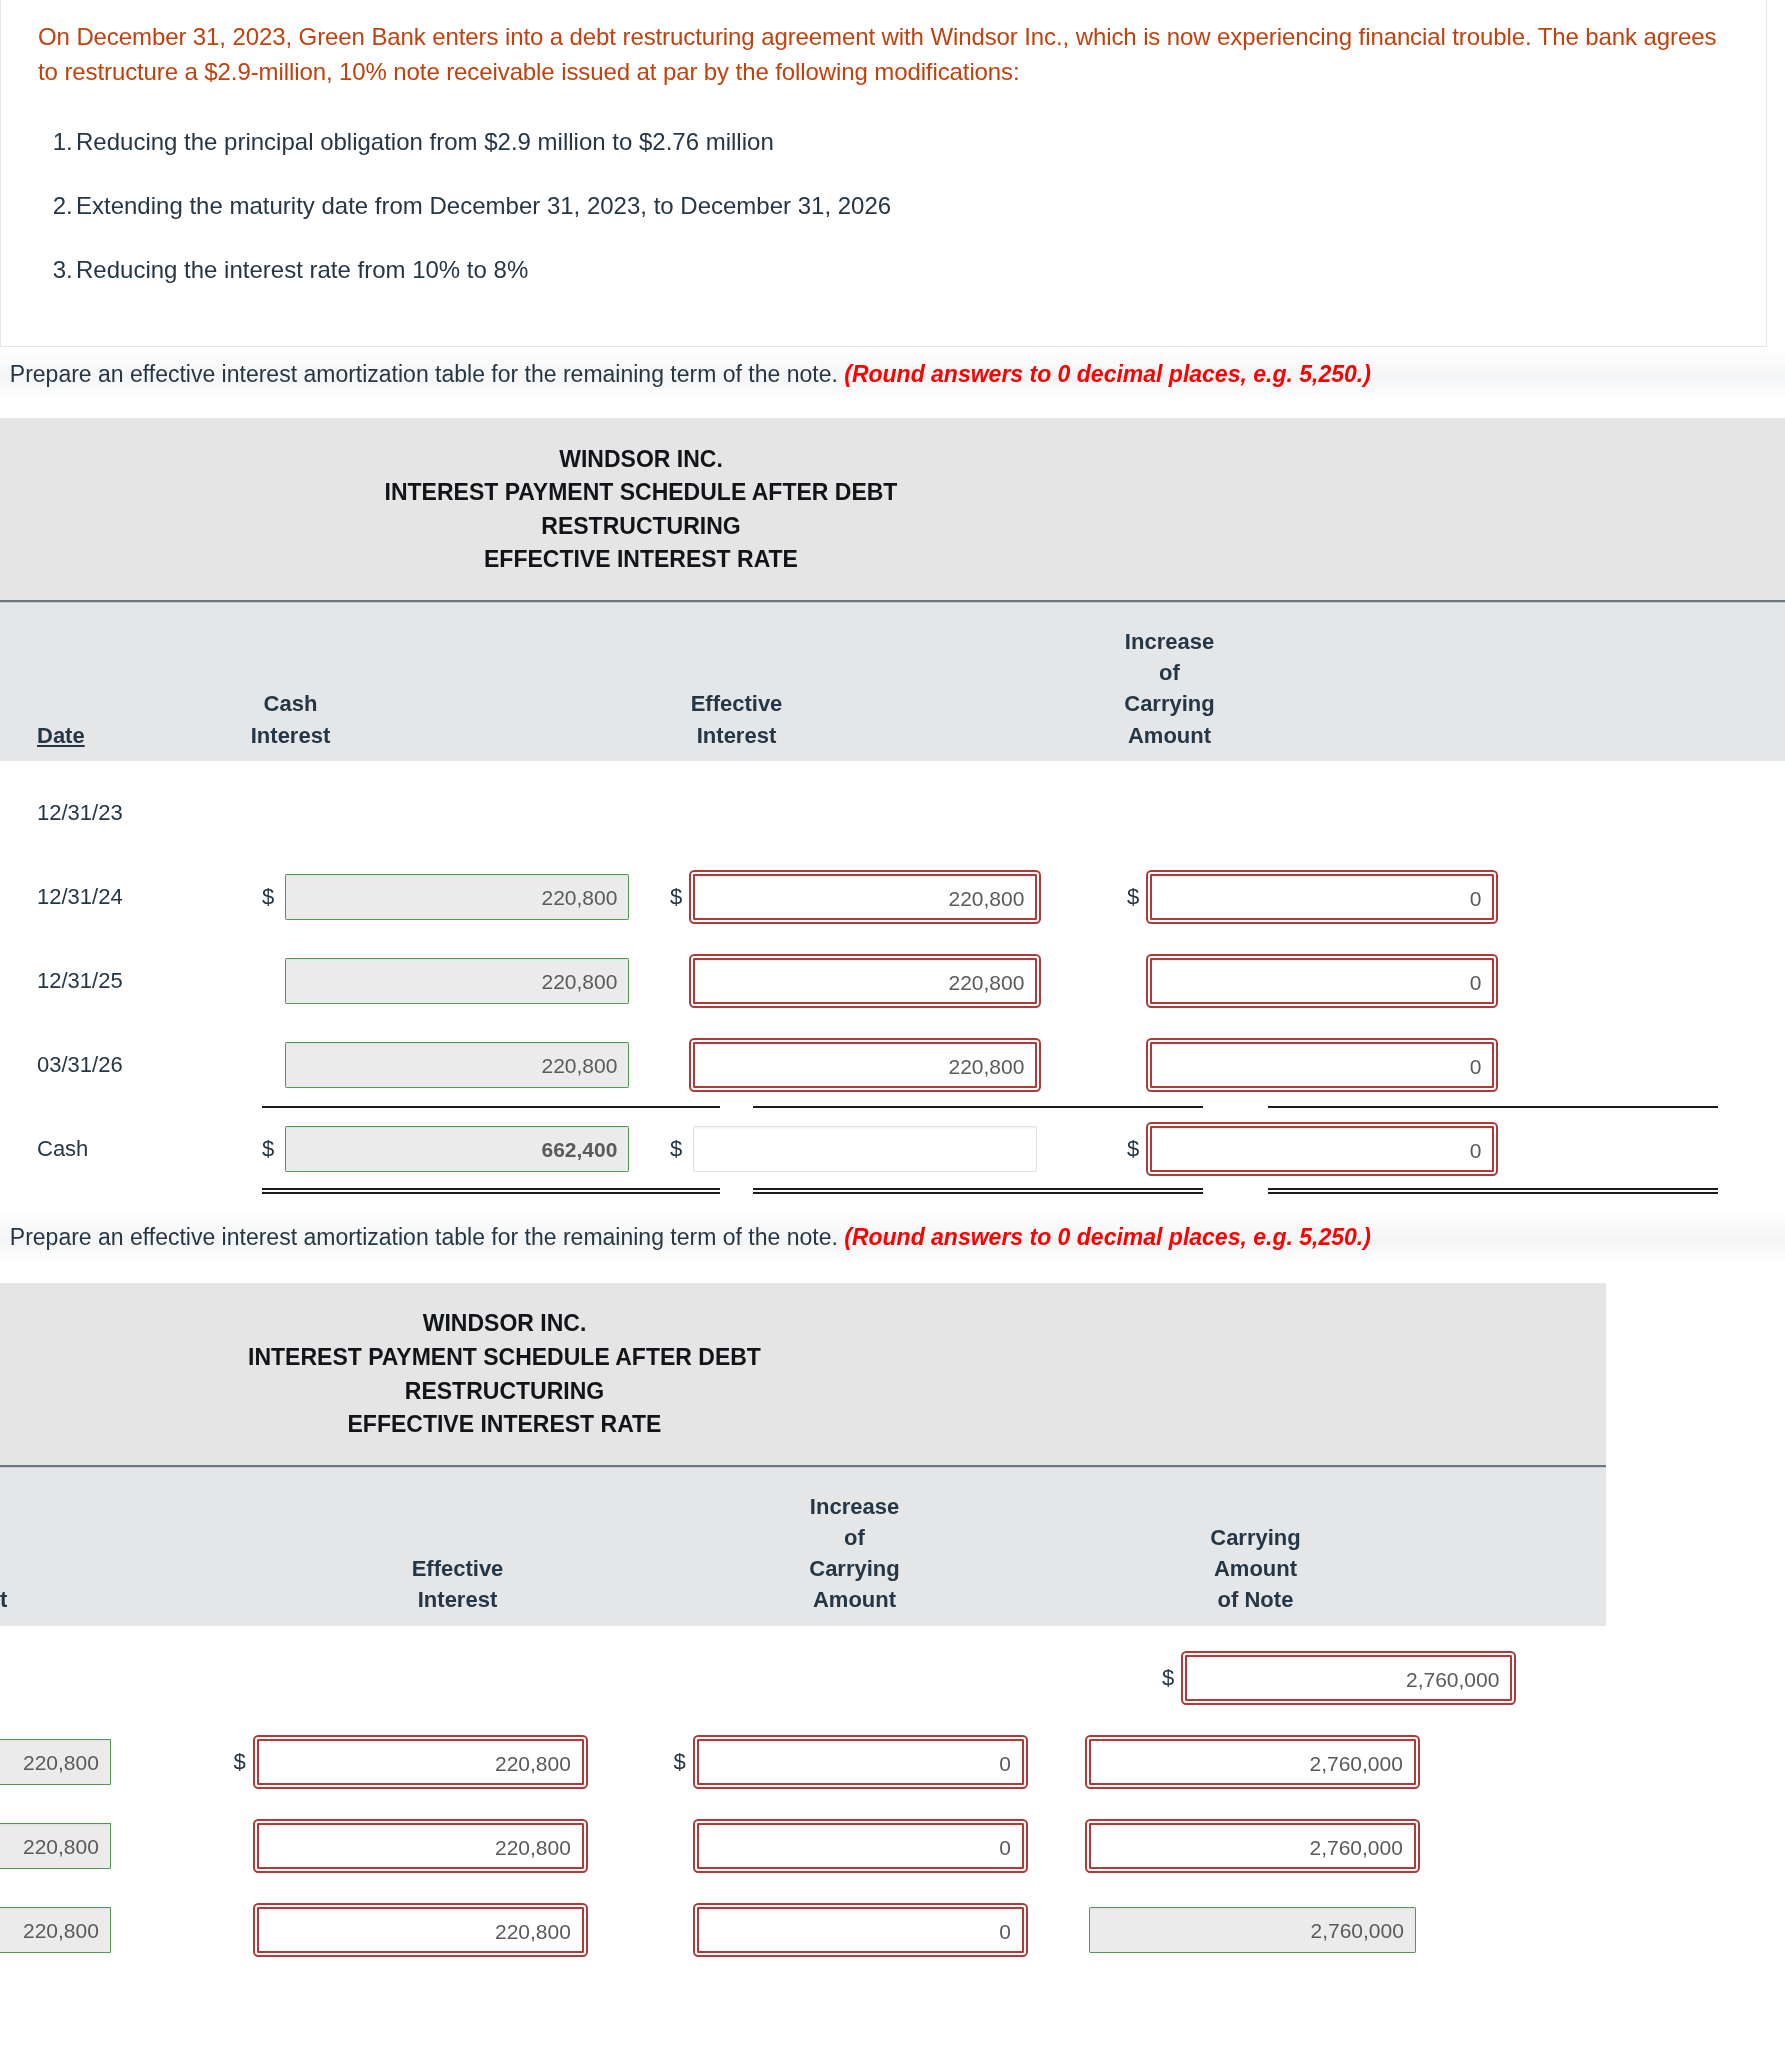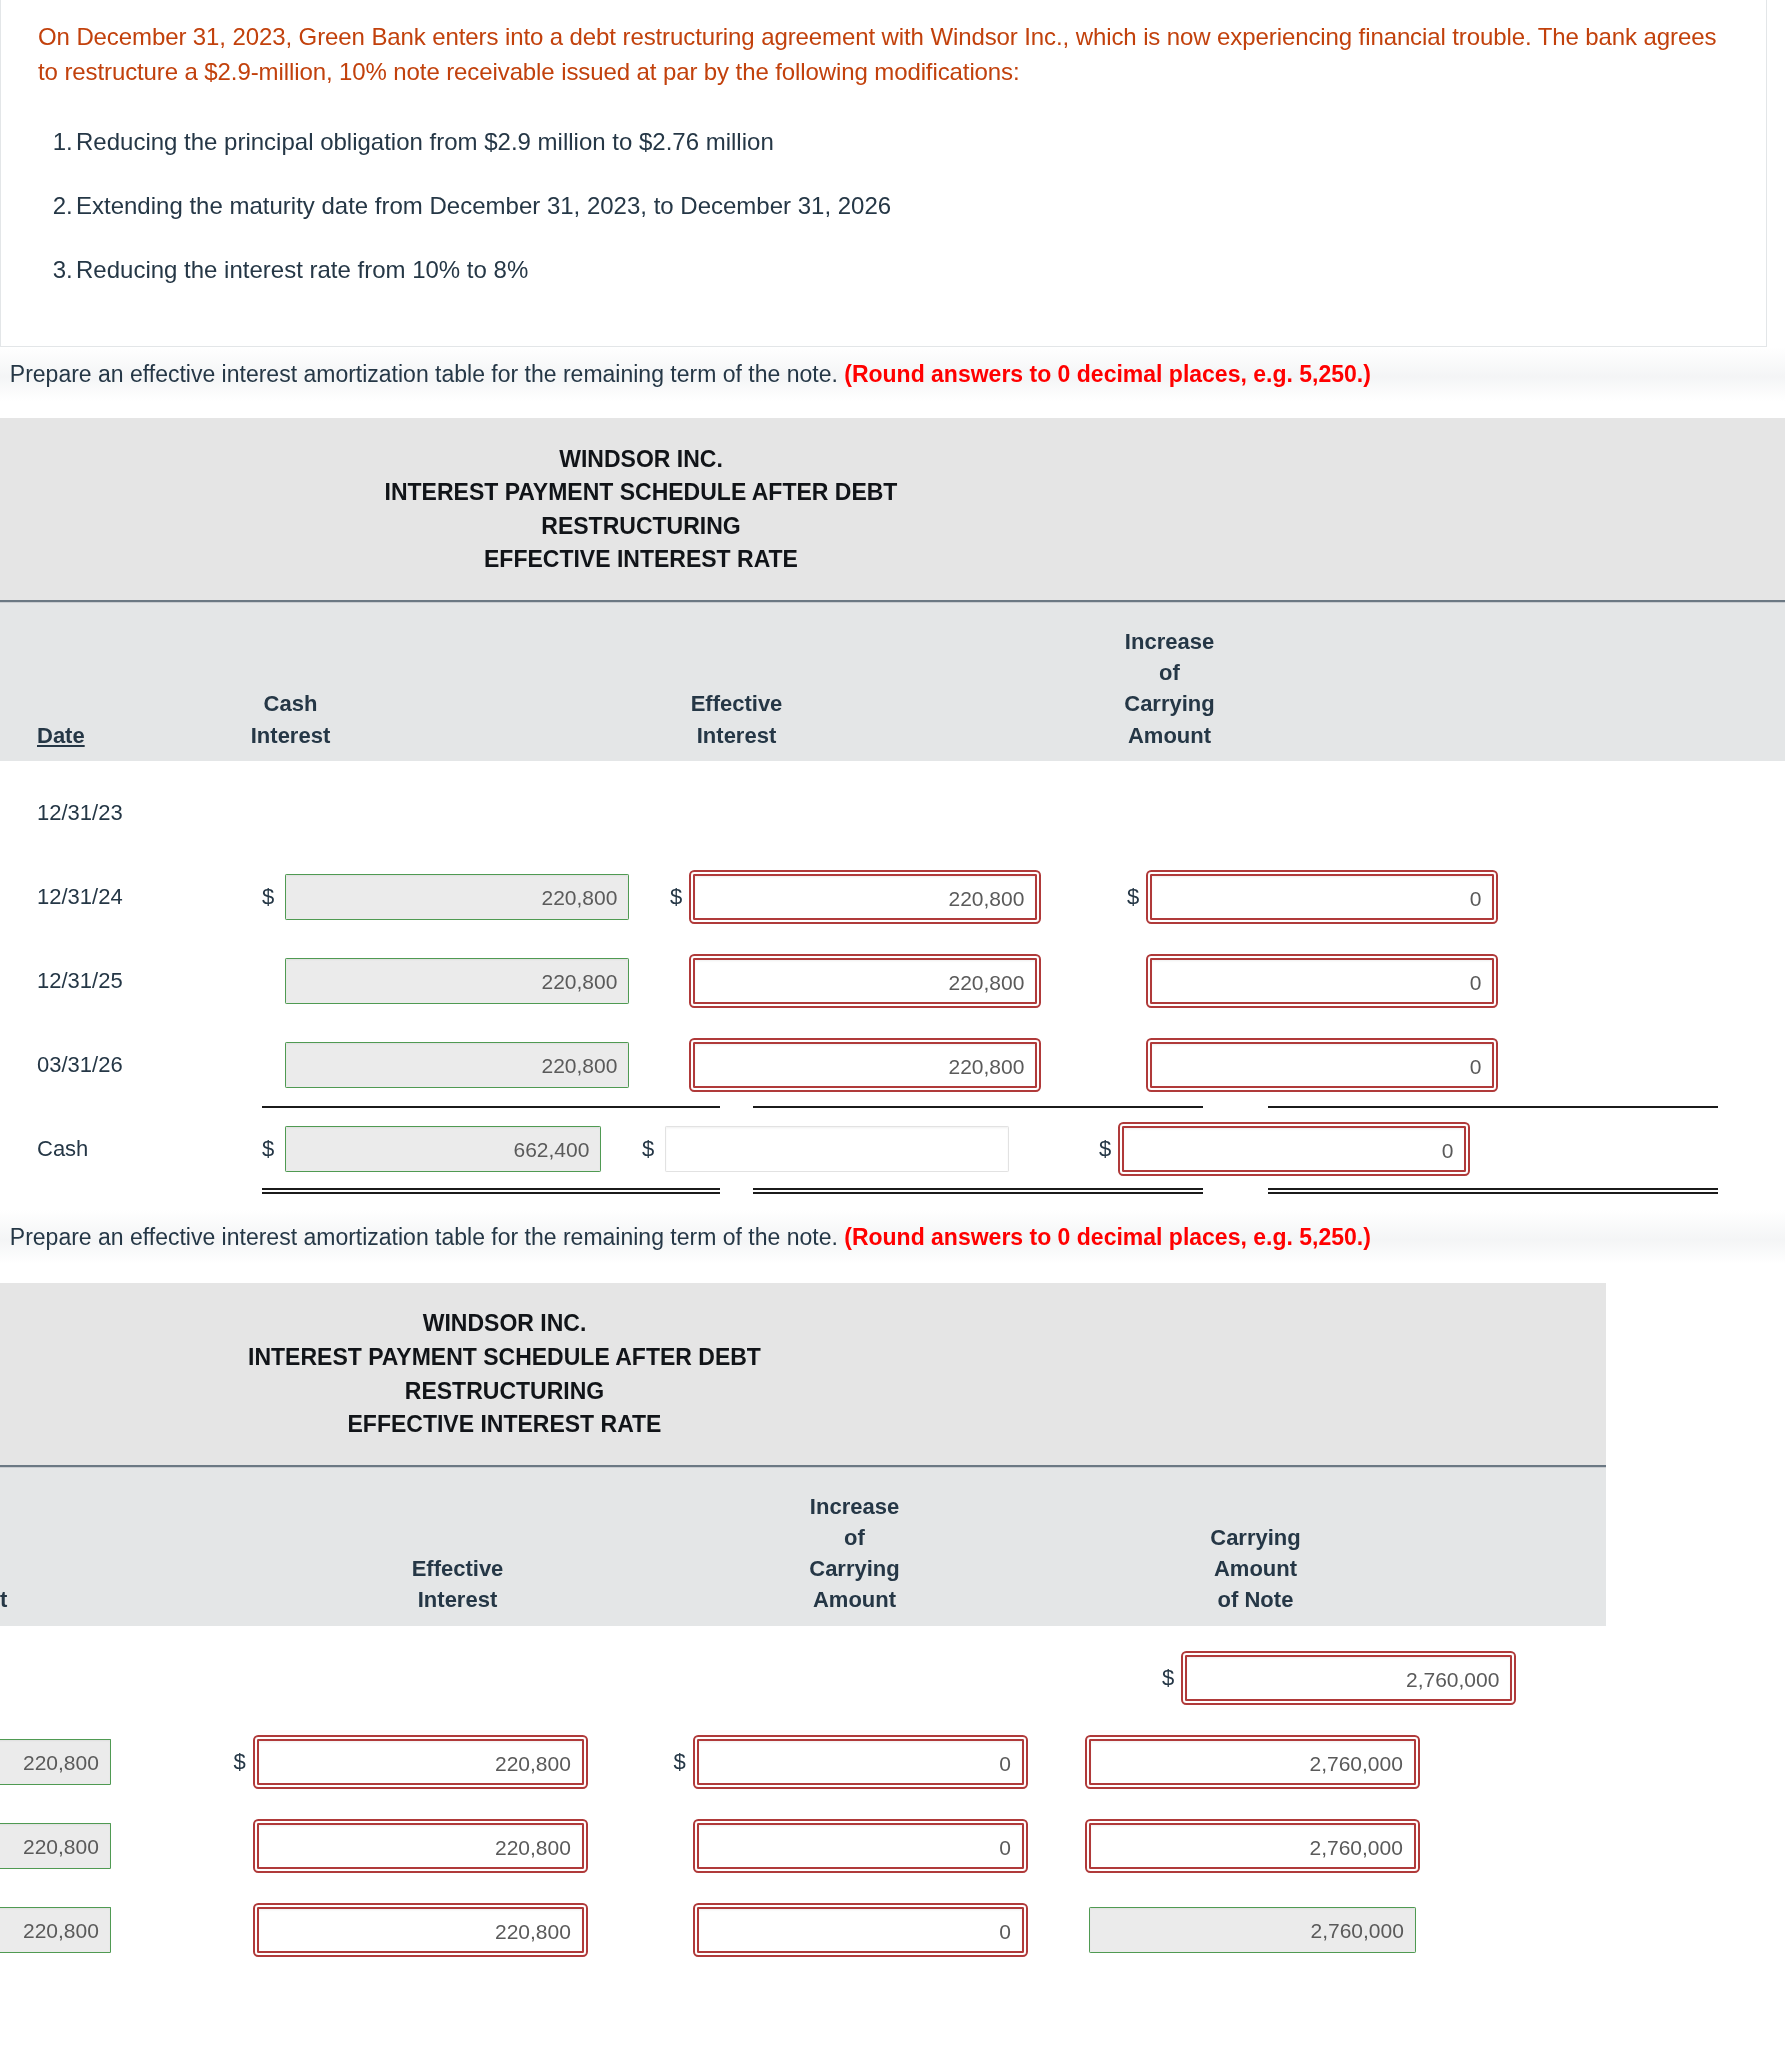--- a/index.html
+++ b/index.html
@@ -51,20 +51,21 @@
     line-height: 1.3;
     padding: 12.3px 0 11.5px 9.8px;
     color: #253746;
     font-weight: 400;
     white-space: nowrap;
     overflow: hidden;
   }
   .instruction .round {
     color: #ff0000;
     font-weight: bold;
+    font-style: italic;
   }
 
   
   .sched {
     background: #e5e5e5;
     position: relative;
     overflow: hidden;
   }
   .sched.t1 { width: 1785px; margin-top: 17px; }
   .sched.t2 { width: 1606px; margin-top: 19px; }
@@ -298,21 +299,21 @@
       <div style="width:65px;"></div>
       <div class="rule-seg" style="width:450px;"></div>
     </div>
 
     <div class="row">
       <div class="cell" style="width:131px; margin-left:37px;">
         <span class="date-label">Cash</span>
       </div>
       <div class="cell" style="margin-left:94px;">
         <span class="dollar">$</span>
-        <div class="inp disabled" style="width:316px;">662,400</div>
+        <div class="inp disabled" style="width:344px;font-weight:bold;">662,400</div>
       </div>
       <div class="cell" style="margin-left:41px;">
         <span class="dollar">$</span>
         <div class="inp plain" style="width:344px;"></div>
       </div>
       <div class="cell" style="margin-left:90px;">
         <span class="dollar">$</span>
         <div class="inp error" style="width:344px;">0</div>
       </div>
     </div>

